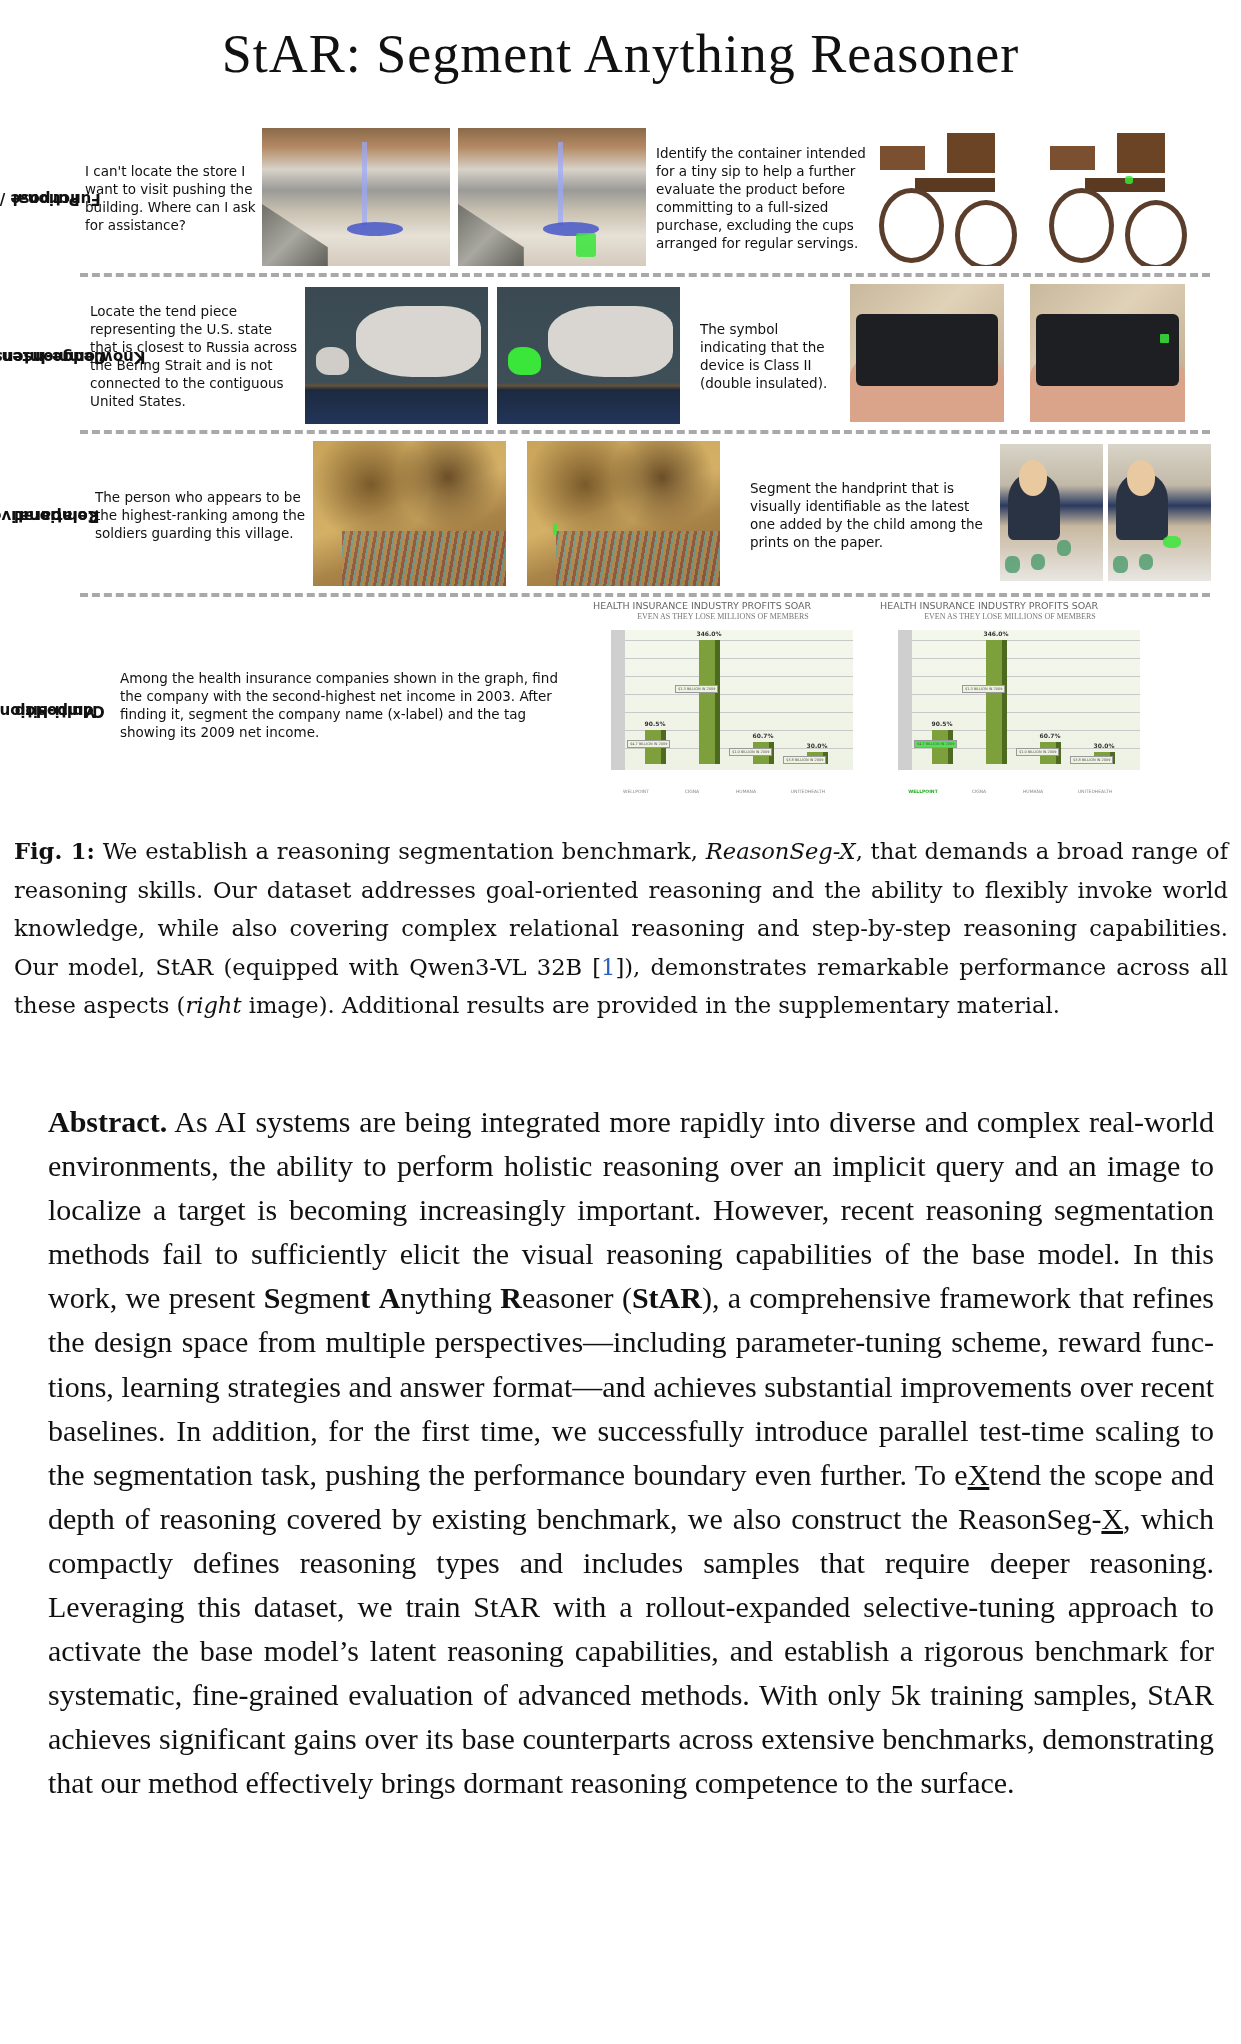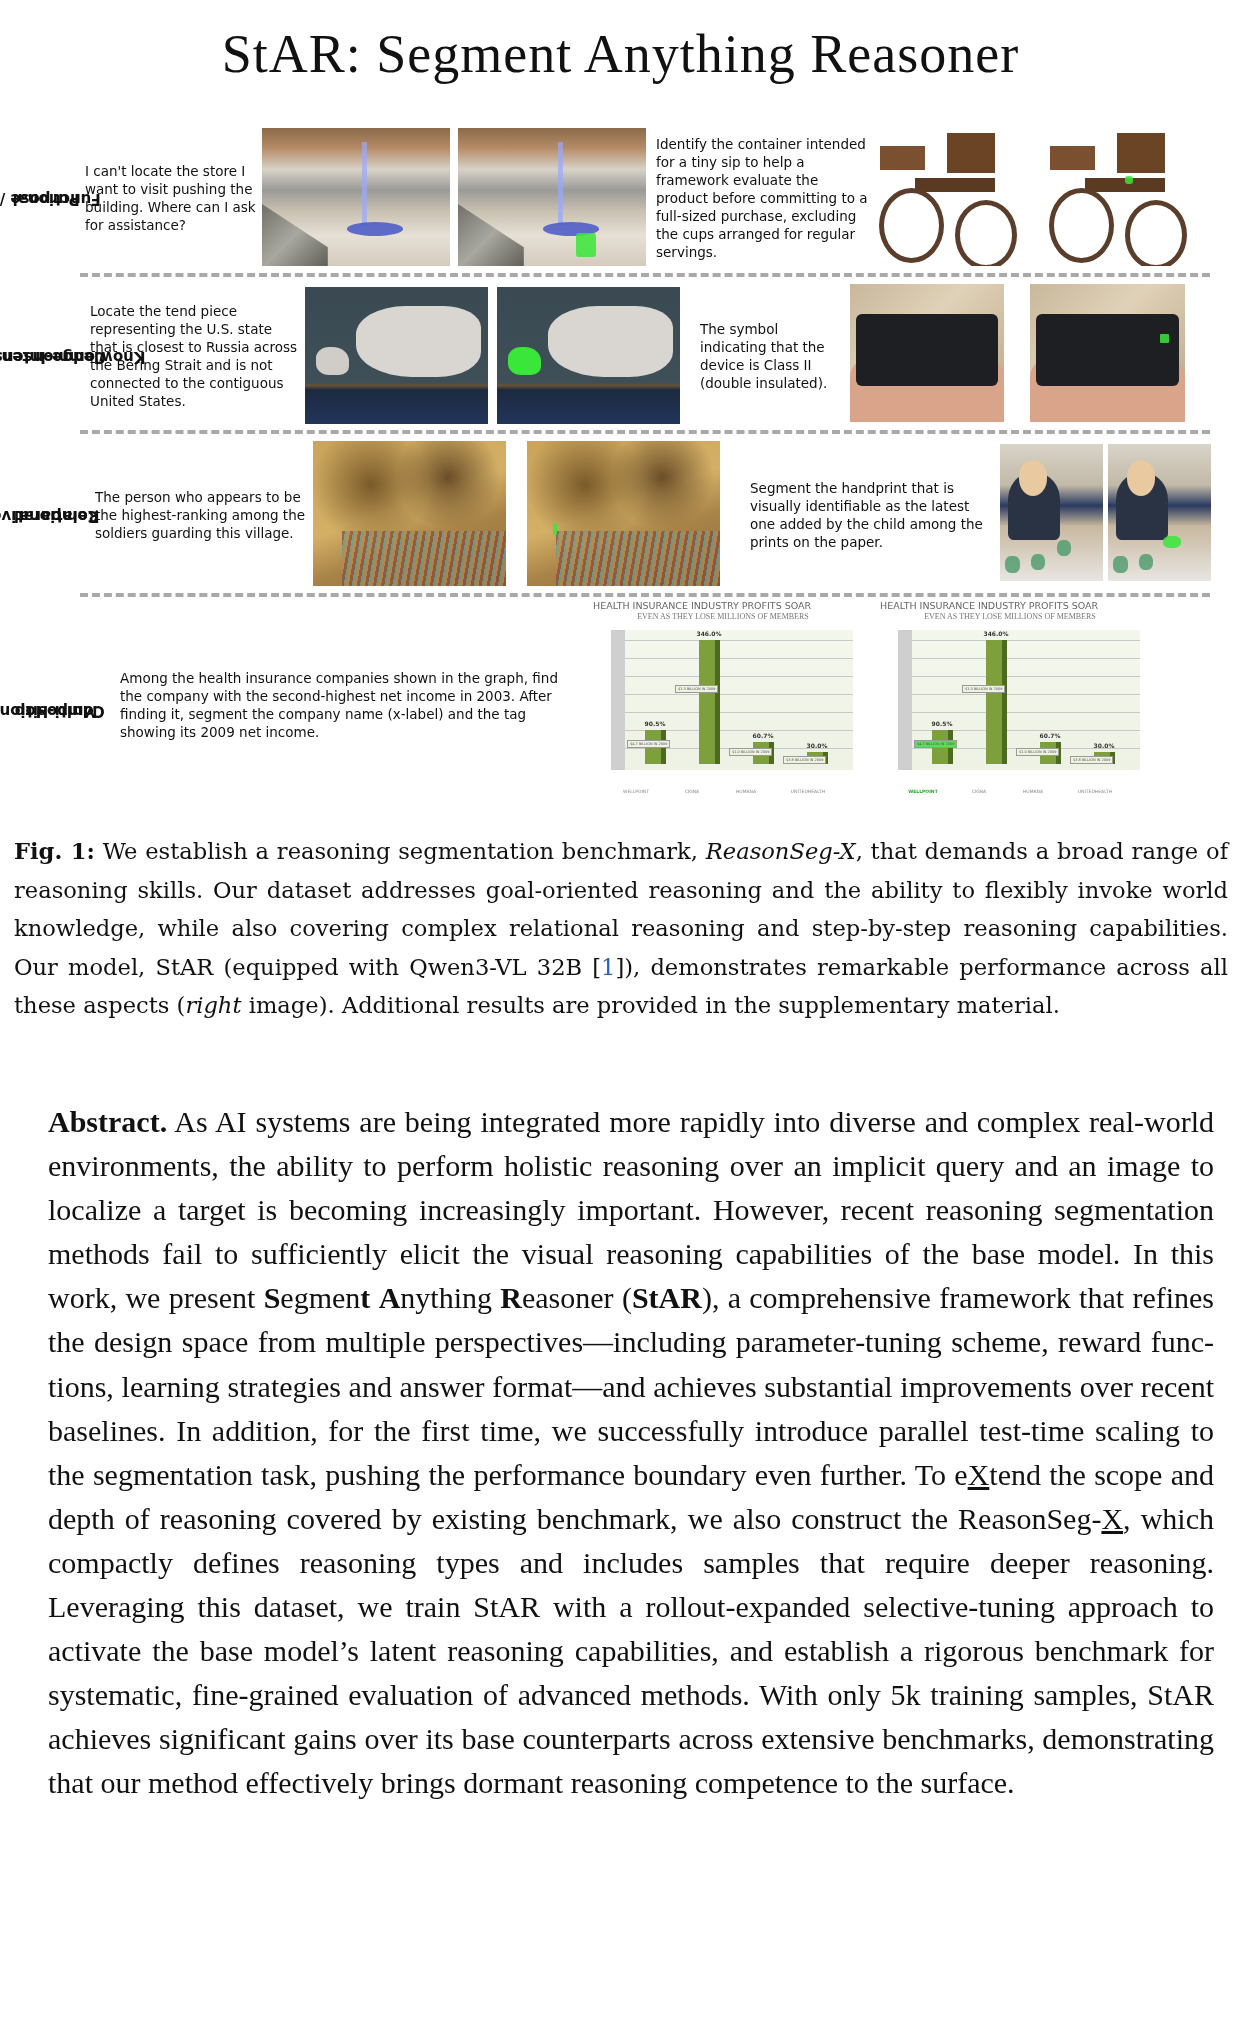--- a/index.html
+++ b/index.html
@@ -77,21 +77,21 @@
       <div class="fountain"></div>
     </div>
   <div class="thumb mall" style="left:458px; top:128px; width:188px; height:138px;">
       <div class="escal"></div>
       <div class="beam"></div>
       <div class="fountain"></div>
       <div class="mask" style="left:118px; top:105px; width:20px; height:24px;"></div>
     </div>
 
   <div class="query" style="left:656px; top:128px; width:215px; height:140px;">
-      <span>Identify the container intended for a tiny sip to help a framework evaluate the product before committing to a full-sized purchase, excluding the cups arranged for regular servings.</span>
+      <span>Identify the container intended for a tiny sip to help a further evaluate the product before committing to a full-sized purchase, excluding the cups arranged for regular servings.</span>
     </div>
   <div class="thumb bike" style="left:875px; top:128px; width:160px; height:138px;">
     <div class="box" style="left:72px; top:5px; width:48px; height:40px;"></div>
     <div class="box" style="left:40px; top:50px; width:80px; height:14px; background:#5a3a20;"></div>
     <div class="box" style="left:5px; top:18px; width:45px; height:24px; background:#7a5030;"></div>
     <div class="wheel" style="left:4px; top:60px; width:55px; height:65px;"></div>
     <div class="wheel" style="left:80px; top:72px; width:52px; height:60px;"></div>
   </div>
   <div class="thumb bike" style="left:1045px; top:128px; width:165px; height:138px;">
     <div class="box" style="left:72px; top:5px; width:48px; height:40px;"></div>

